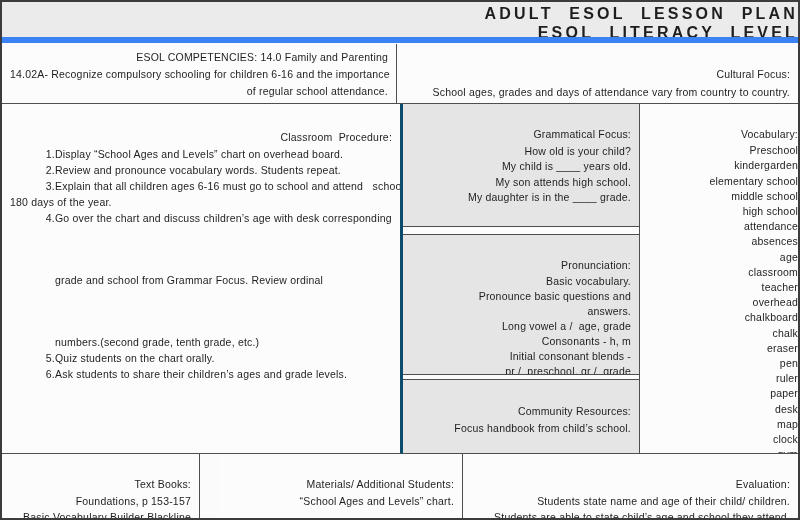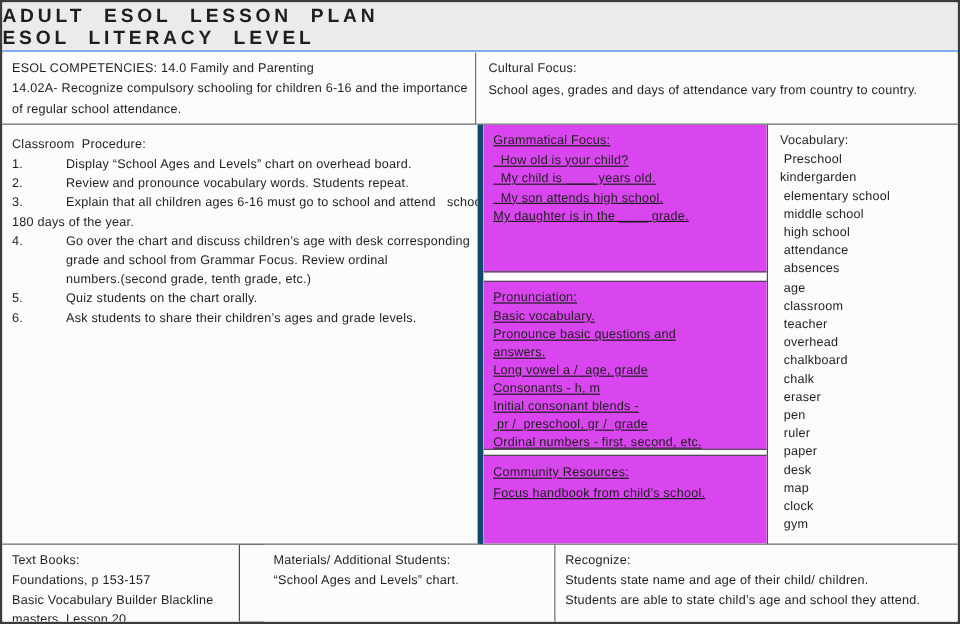--- a/index.html
+++ b/index.html
@@ -3,49 +3,49 @@
 <meta charset="utf-8">
 <style>
   html,body{margin:0;padding:0;background:#ffffff;}
   *{box-sizing:border-box;}
   .frame{
     position:relative;width:800px;height:520px;
     border:2px solid #3c3c3c;background:#fbfbfb;
     font-family:"Liberation Sans","DejaVu Sans",sans-serif;
     color:#1e1e1e;font-size:10.5px;letter-spacing:.2px;
   }
-  .abs{position:absolute;overflow:hidden;}
+  .abs{position:absolute;overflow:hidden;text-align:right;}
   .cell{background:#fcfcfc;padding:5px 8px;}
-  .hd{white-space:pre;margin-bottom:1px;}
+  .hd{white-space:pre;margin-bottom:1px;margin-top:17px;}
   .tline{white-space:pre;}
   
   .title{
     left:0;top:0;width:796px;height:41px;background:#ebebeb;
-    border-bottom:1px solid #3b82f6;text-align:left;
+    border-bottom:6px solid #3b82f6;text-align:right;
   }
   .title .t1,.title .t2{
     font-weight:bold;font-size:16px;letter-spacing:3.2px;word-spacing:8px;
     line-height:19px;
   }
   .title .t1{margin-top:2px;}
   
   .comp{left:0;top:42px;width:395px;height:60px;border-right:1px solid #4e4e4e;border-bottom:1px solid #4e4e4e;line-height:17px;}
   .cult{left:395px;top:42px;width:401px;height:60px;border-bottom:1px solid #4e4e4e;line-height:17px;padding-left:10px;}
   
-  .proc{left:0;top:102px;width:401px;height:350px;border-right:5px solid #0c4a6e;border-bottom:1px solid #4e4e4e;line-height:16px;padding-top:8px;}
+  .proc{left:0;top:102px;width:401px;height:350px;border-right:3px solid #0c4a6e;border-bottom:1px solid #4e4e4e;line-height:16px;padding-top:8px;}
   .midcol{left:401px;top:102px;width:237px;height:350px;border-right:1px solid #4e4e4e;border-bottom:1px solid #4e4e4e;background:#fcfcfc;padding:0;}
-  .sec{position:absolute;left:0;width:236px;background:#d946ef;padding:6px 8px;overflow:hidden;text-decoration:underline;}
+  .sec{position:absolute;left:0;width:236px;background:#e5e5e5;padding:6px 8px;overflow:hidden;}
   .sec-gf{top:0;height:123px;border-bottom:1px solid #4e4e4e;line-height:15.5px;}
   .sec-pr{top:130px;height:141px;border-top:1px solid #4e4e4e;border-bottom:1px solid #4e4e4e;line-height:15px;}
   .sec-cr{top:275px;height:74px;border-top:1px solid #4e4e4e;line-height:16px;}
-  .vocab{left:638px;top:102px;width:158px;height:350px;border-bottom:1px solid #4e4e4e;line-height:15.2px;padding:6px 16px 0 10px;}
+  .vocab{left:638px;top:102px;width:158px;height:350px;border-bottom:1px solid #4e4e4e;line-height:15.2px;padding:6px 0 0 10px;}
   
   .pline{display:flex;}
   .pnum{flex:0 0 45px;}
-  .cont{padding-left:45px;}
+  .cont{padding-left:45px;margin-top:46px;}
   
   .books{left:0;top:452px;width:198px;height:64px;border-right:1px solid #4e4e4e;line-height:16px;}
   .mats{left:218px;top:452px;width:243px;height:64px;border-right:1px solid #4e4e4e;line-height:16px;}
   .eval{left:461px;top:452px;width:335px;height:64px;line-height:16px;}
 </style>
 </head>
 <body>
 
 <div class="frame">
 
@@ -174,20 +174,20 @@
   </div>
 
   <div class="abs cell mats">
     <div class="hd">Materials/ Additional Students:</div>
     <div>
         <div class="tline">“School Ages and Levels” chart.</div>
       </div>
   </div>
 
   <div class="abs cell eval">
-    <div class="hd">Recognize:</div>
+    <div class="hd">Evaluation:</div>
     <div>
         <div class="tline">Students state name and age of their child/ children.</div>
         <div class="tline">Students are able to state child’s age and school they attend.</div>
       </div>
   </div>
 
 </div>
 
 </body></html>

